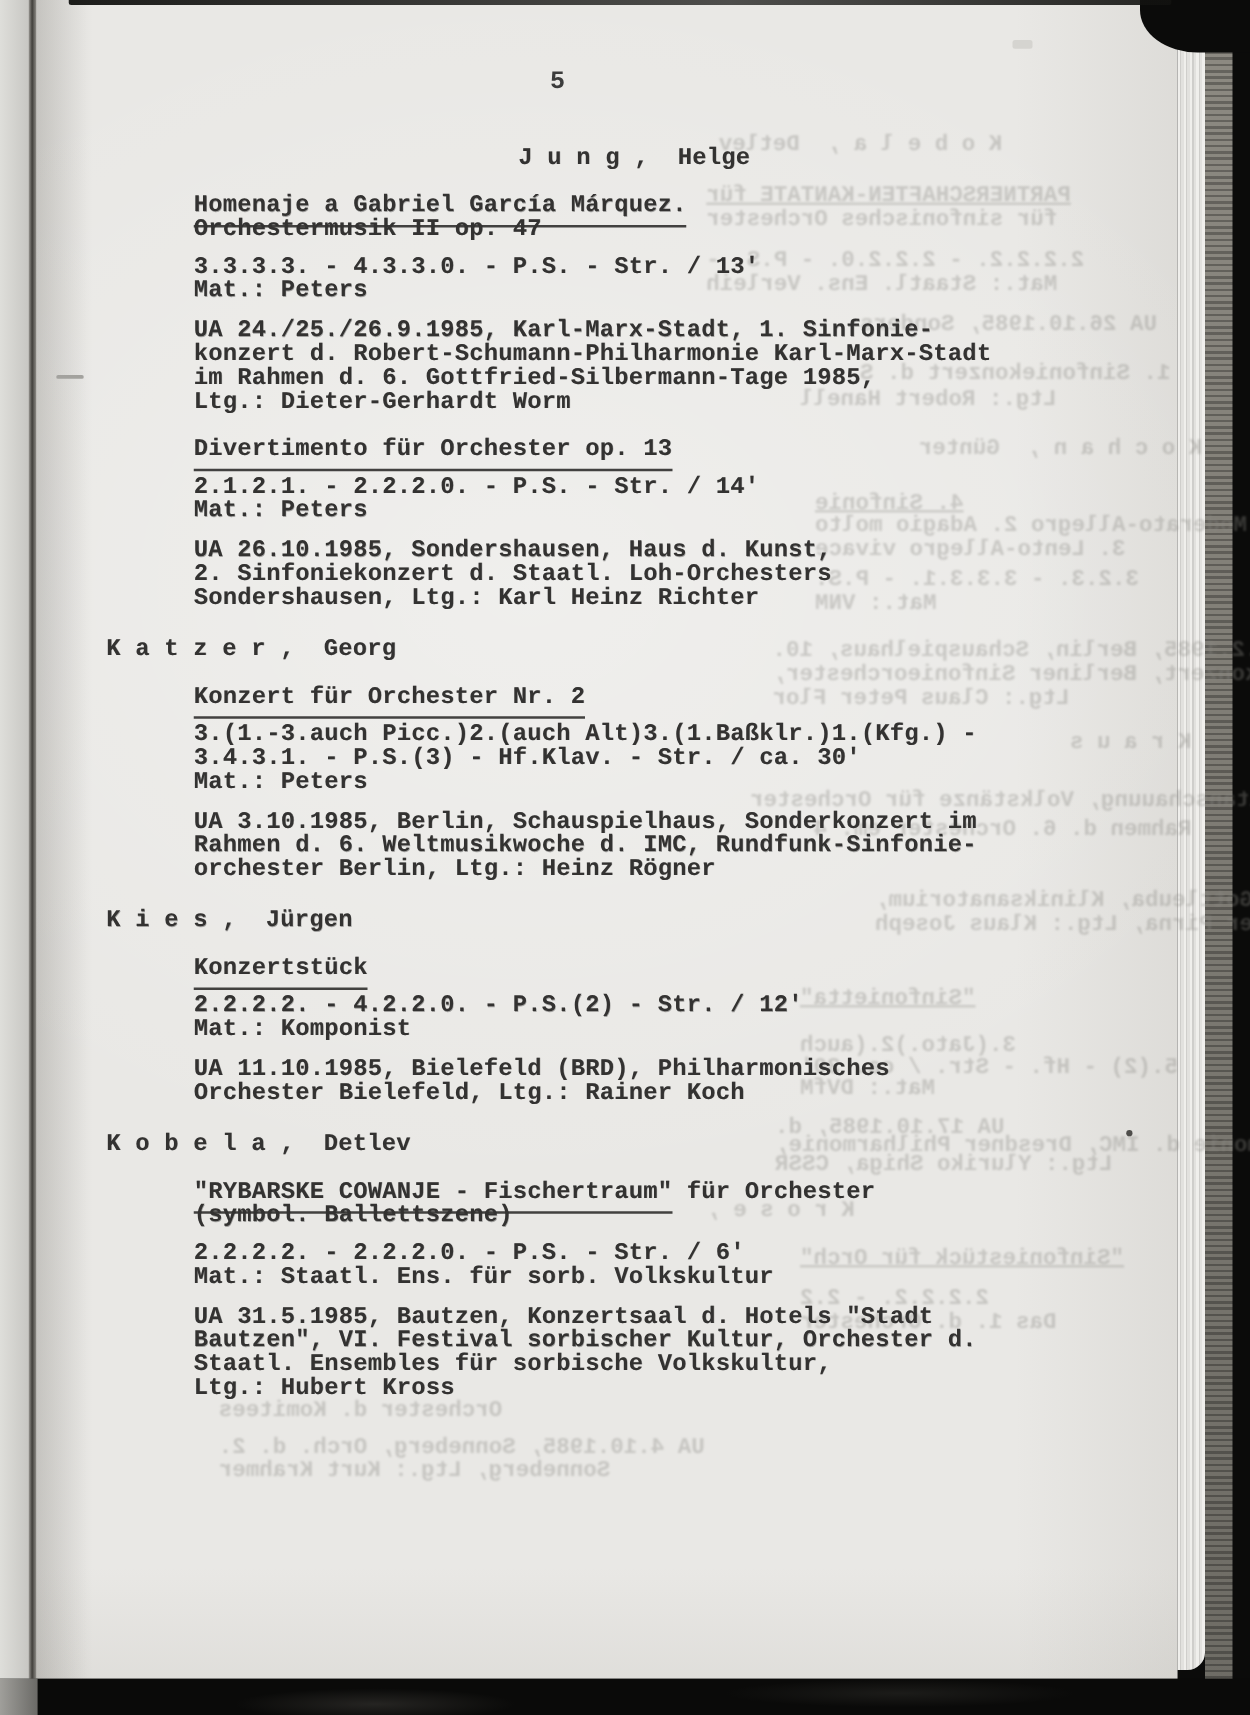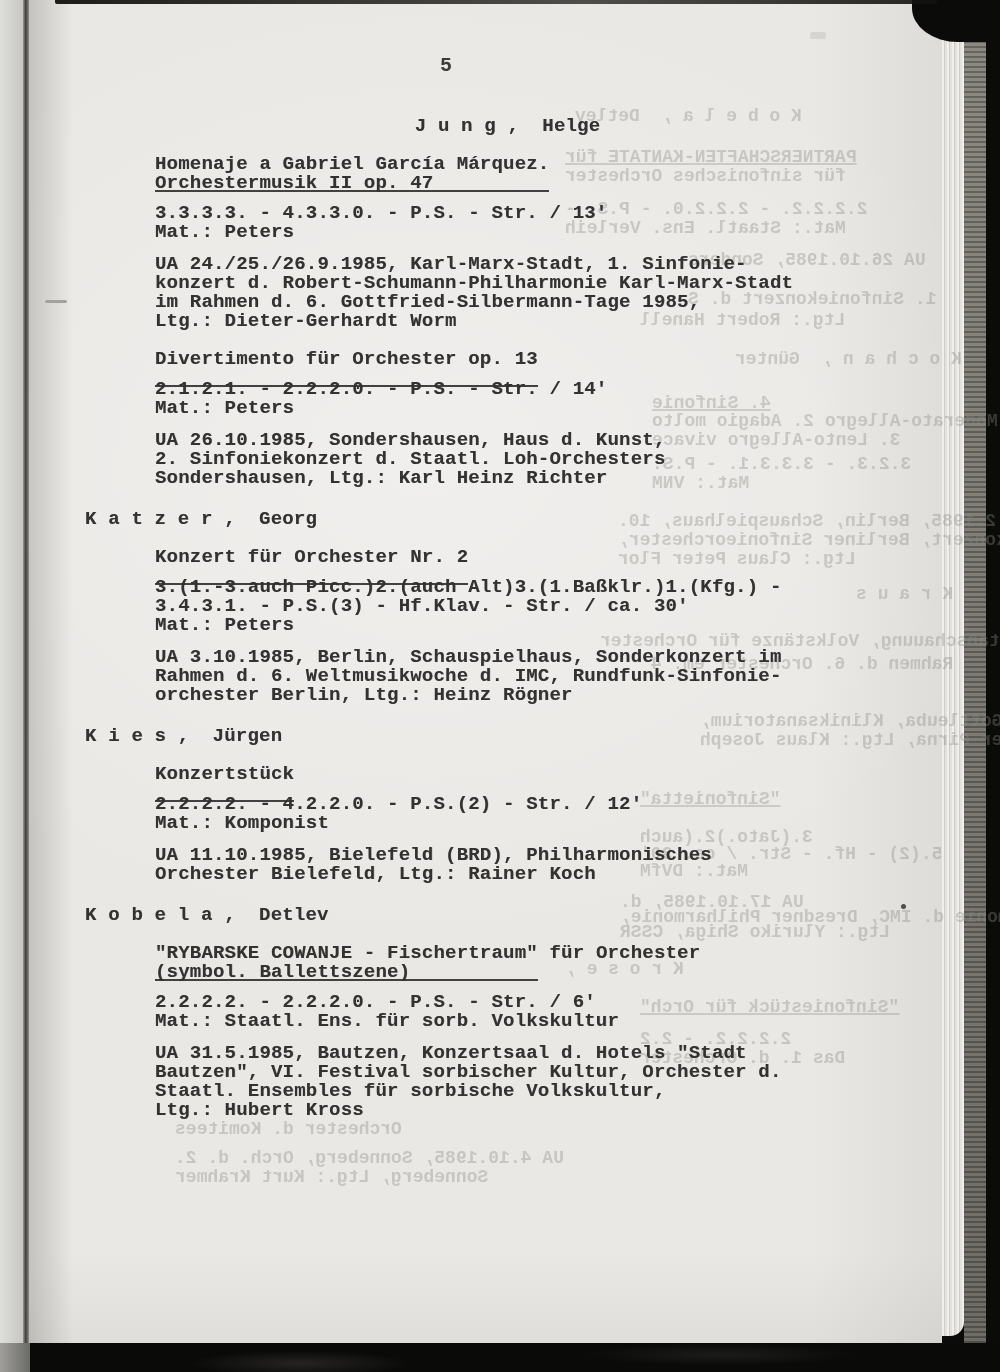--- a/index.html
+++ b/index.html
@@ -45,21 +45,21 @@
     color:#3c3c3c;}
   .content{position:absolute;left:0;top:117px;width:930px;
     font:700 19px/19px "Liberation Mono",monospace;color:#333231;letter-spacing:.2px;
     white-space:pre;text-shadow:.3px .3px .4px rgba(25,25,25,0.35);}
   .composer{margin:22px 0 0 85px;}
   .composer:first-child{margin-top:0;text-align:center;}
   .block{margin-left:155px;}
   .block.title{margin-top:19px;}
   .block.instr{margin-top:11px;}
   .block.ua{margin-top:13px;}
-  .u{border-bottom:2px solid rgba(51,50,49,0.92);padding-bottom:15px;}
+  .u{border-bottom:2px solid rgba(51,50,49,0.92);padding-bottom:5px;}
   
   .ghost-layer{position:absolute;left:0;top:0;width:1000px;height:1372px;pointer-events:none;}
   .ghost{position:absolute;transform:scaleX(-1);filter:blur(.7px);opacity:.36;
     font:700 18px/18px "Liberation Mono",monospace;color:#8a8984;white-space:pre;}
   .ghost.gu{text-decoration:underline solid rgba(138,137,132,0.9) 2px;}
   
   .speck{position:absolute;border-radius:50%;}
   .speck.dash{border-radius:2px;}
   
   .watermark{position:absolute;left:0;top:1326px;width:1000px;text-align:center;

